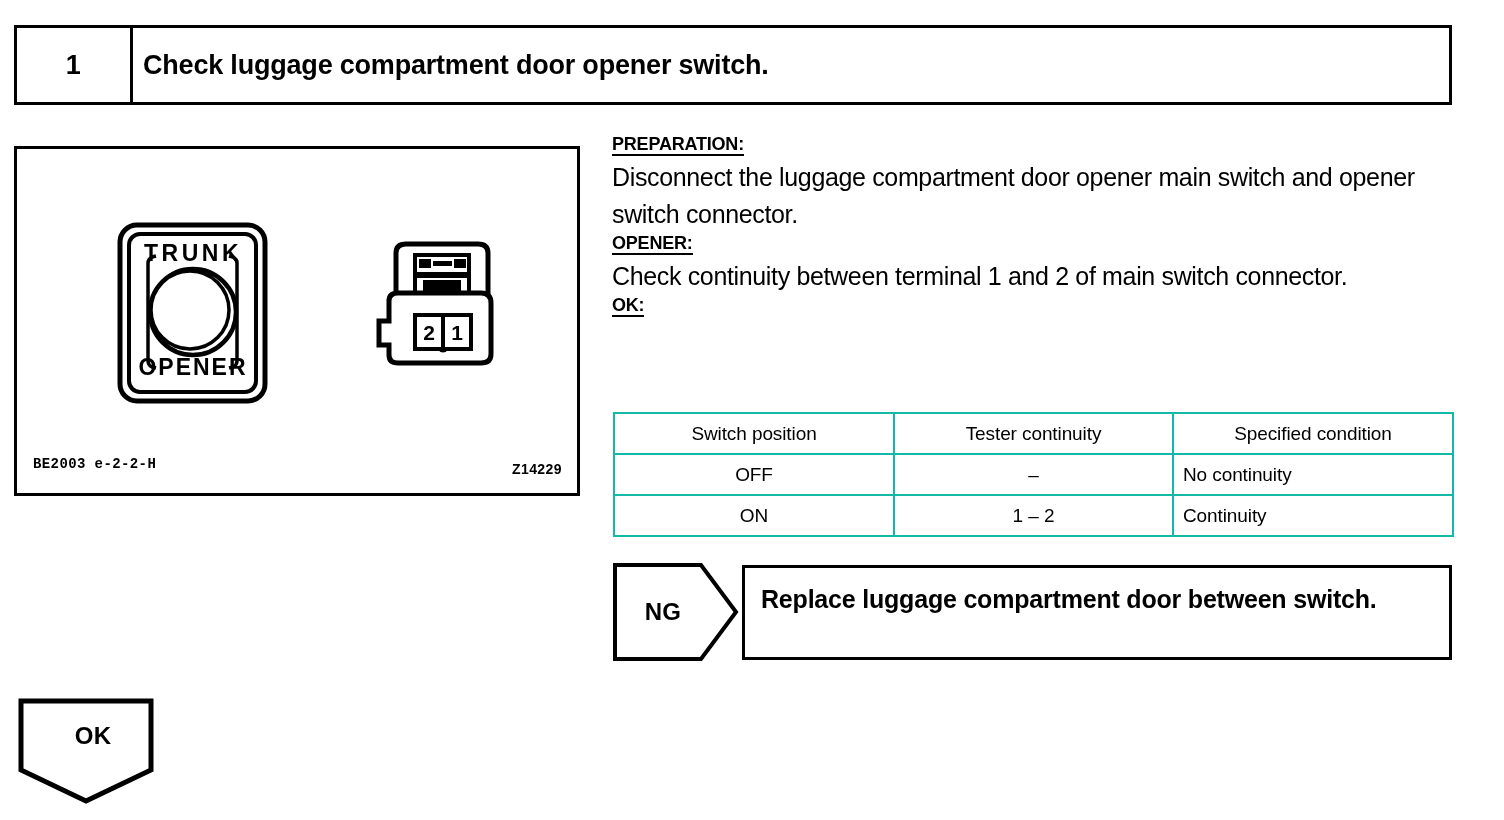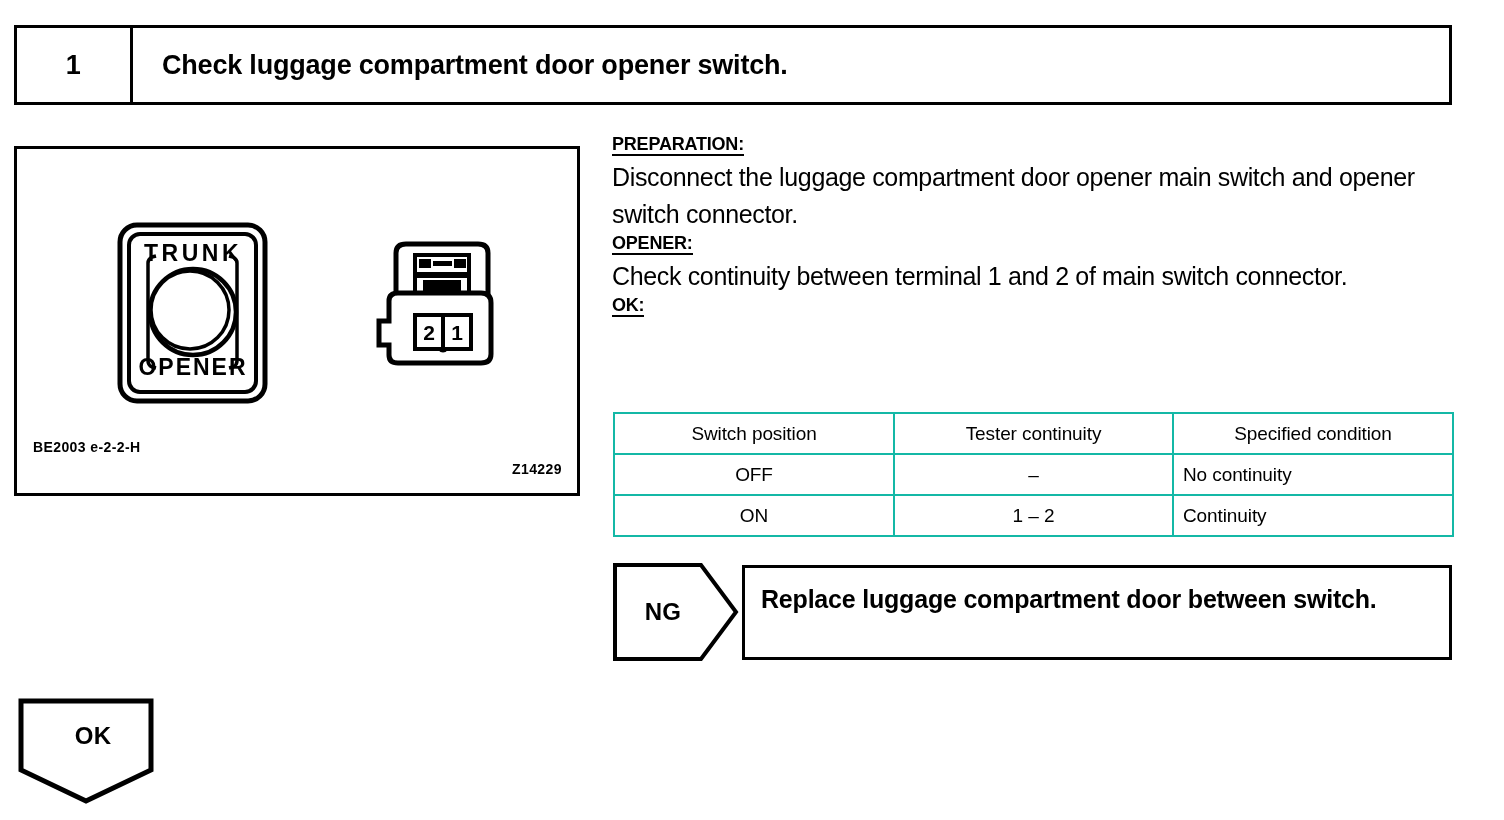--- a/index.html
+++ b/index.html
@@ -35,21 +35,21 @@
     align-items: center;
     justify-content: center;
     font-size: 27px;
     font-weight: bold;
     letter-spacing: 0.5px;
   }
   #step-title-cell {
     flex: 1;
     display: flex;
     align-items: center;
-    padding-left: 29px;
+    padding-left: 10px;
     font-size: 27px;
     font-weight: bold;
     letter-spacing: -0.2px;
   }
 
   
   #illustration-panel {
     position: absolute;
     left: 14px;
     top: 146px;
@@ -63,21 +63,21 @@
     width: 100%;
     height: 100%;
   }
   .fig-caption {
     position: absolute;
     font-size: 14px;
     font-weight: bold;
     letter-spacing: 0.4px;
     white-space: nowrap;
   }
-  #fig-code-left { left: 33px; top: 439px; }
+  #fig-code-left { left: 33px; top: 456px; font-family: Liberation Mono, monospace; }
   #fig-code-right { left: 512px; top: 461px; }
 
   
   #instructions {
     position: absolute;
     left: 612px;
     top: 134px;
     width: 845px;
   }
   .section-heading {

